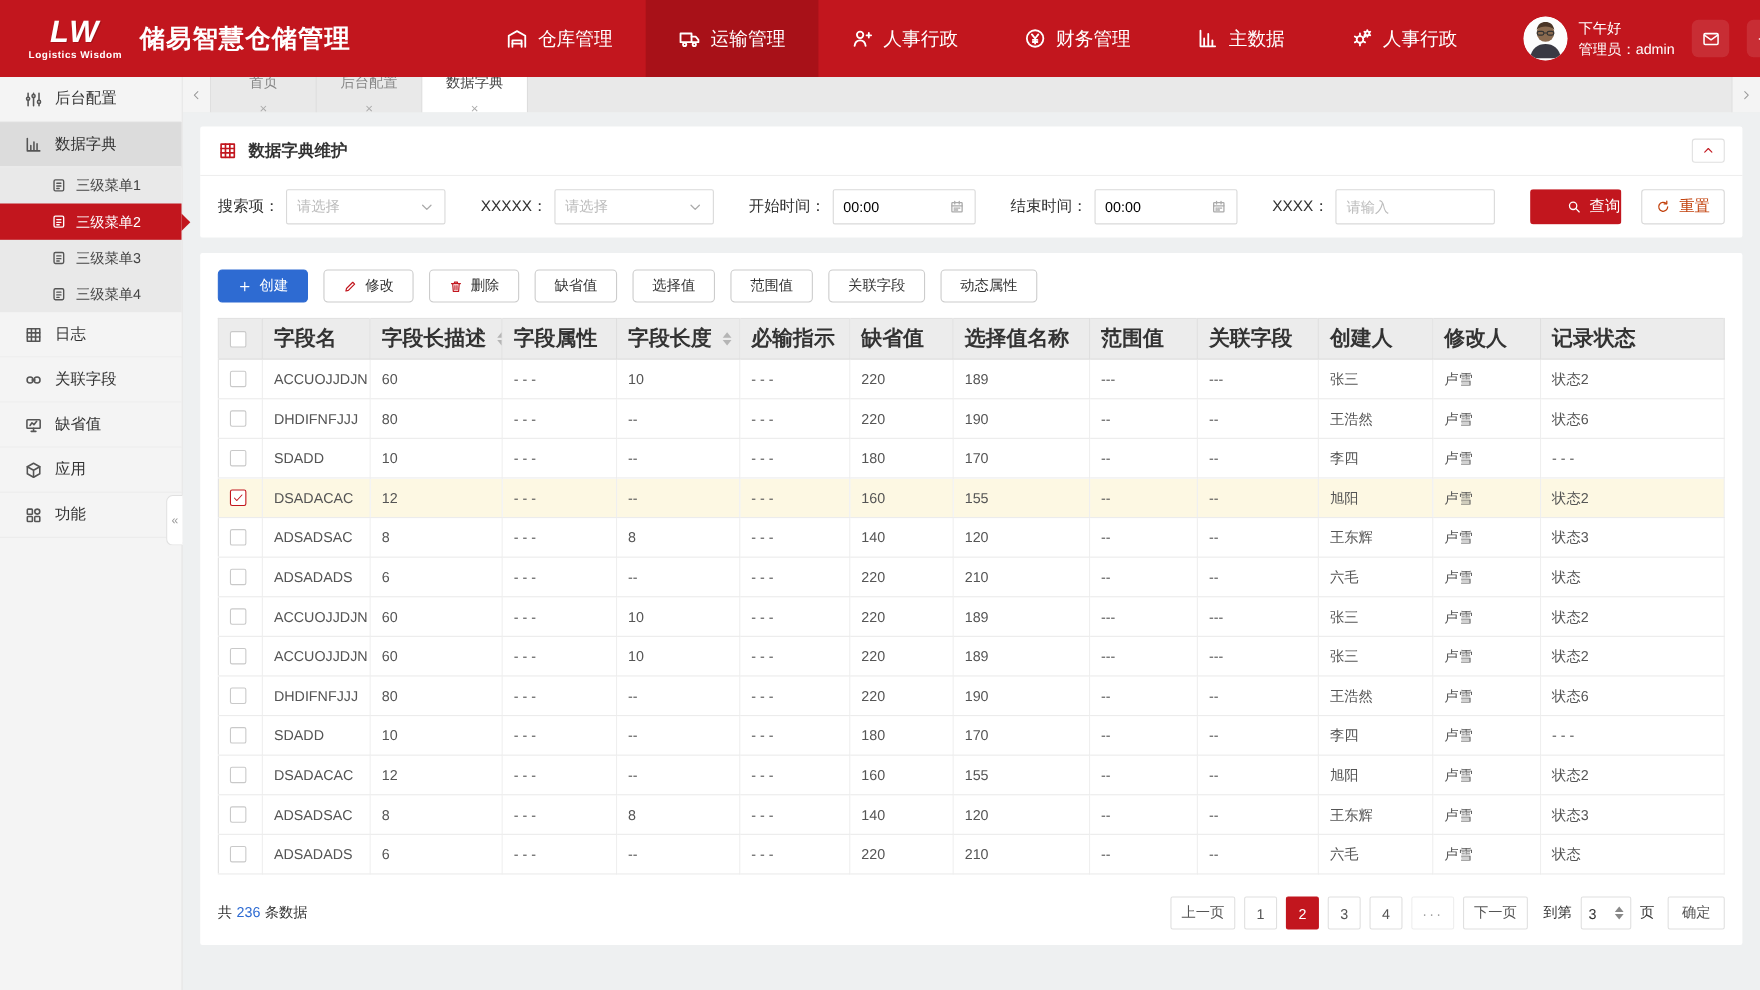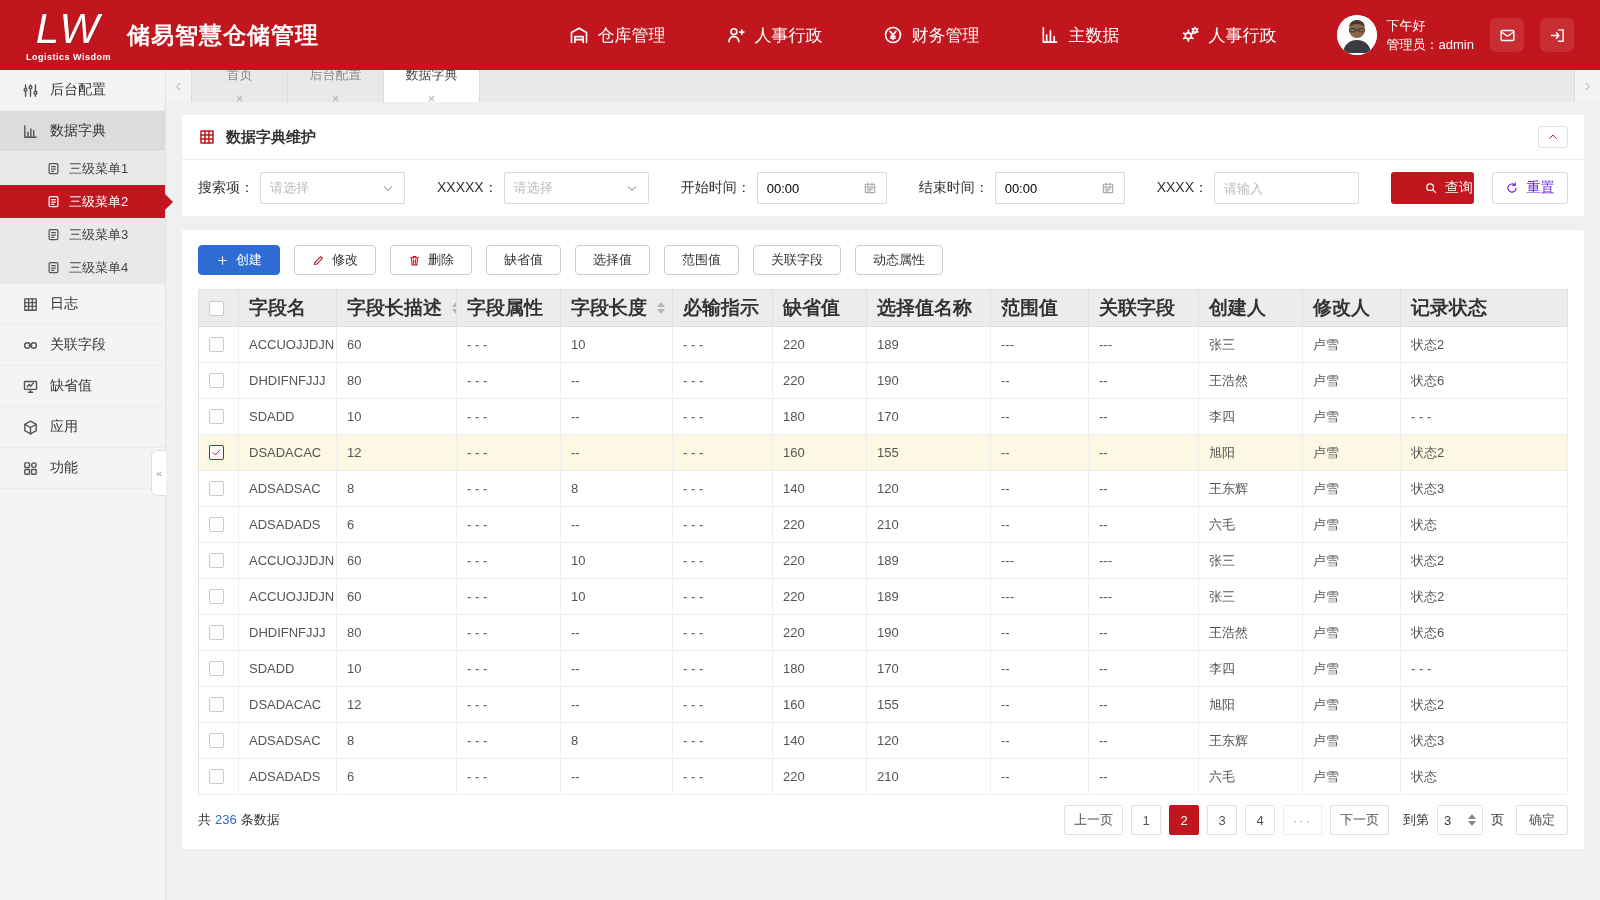--- a/index.html
+++ b/index.html
@@ -5,21 +5,21 @@
   * { margin:0; padding:0; box-sizing:border-box; }
   html,body { width:1600px; height:900px; overflow:hidden;
     font-family:"Liberation Sans","DejaVu Sans",sans-serif; background:#eef0f1; }
   svg { display:block; }
 
   
   .hdr { position:absolute; left:0; top:0; width:1600px; height:70px; background:#c2161e;
     display:flex; align-items:stretch; color:#fff; z-index:30; }
   .brand { display:flex; align-items:center; padding-left:26px; gap:16px; min-width:430px; }
   .logo { display:flex; flex-direction:column; align-items:center; line-height:1; }
-  .logo-lw { font-size:42px; font-weight:normal; font-style:italic; letter-spacing:2px;
+  .logo-lw { font-size:28px; font-weight:bold; font-style:italic; letter-spacing:2px;
     text-shadow:1px 1px 0 rgba(0,0,0,.15); }
   .logo-sub { font-size:9px; font-weight:bold; letter-spacing:.5px; margin-top:3px; }
   .app-title { font-size:23px; font-weight:bold; letter-spacing:1px; }
   .hnav { display:flex; align-items:stretch; flex:1; justify-content:flex-end; margin-right:30px; }
   .nav-item { display:flex; align-items:center; gap:9px; padding:0 30px; font-size:17px;
     cursor:pointer; white-space:nowrap; }
   .nav-item.active { background:#a81118; }
   .nav-icon { font-size:20px; width:20px; height:20px; }
   .huser { display:flex; align-items:center; gap:10px; padding-right:26px; }
   .avatar { width:40px; height:40px; border-radius:50%; overflow:hidden; background:#fff; cursor:pointer; flex:none; }
@@ -86,21 +86,21 @@
   .sel { width:145px; }
   .tinput { width:130px; }
   .txt { width:145px; }
   .txt input { border:none; outline:none; width:100%; font-size:13px; color:#333;
     font-family:inherit; background:transparent; }
   .txt input::placeholder { color:#bbb; }
   .btn { height:32px; border-radius:3px; display:inline-flex; align-items:center; justify-content:center;
     gap:7px; font-size:14px; cursor:pointer; border:1px solid transparent; }
   .btn svg { width:14px; height:14px; }
   .btn-query { background:#c2161e; color:#fff; width:83px;justify-content:flex-end; }
-  .btn-reset { background:#fff; color:#6d28d9; border-color:#d9d9d9; width:76px; margin-left:12px; }
+  .btn-reset { background:#fff; color:#c2410c; border-color:#d9d9d9; width:76px; margin-left:12px; }
 
   
   .table-card { margin-top:14px; padding:15px 16px 14px 16px; }
   .toolbar { display:flex; gap:14px; margin-bottom:14px; }
   .tbtn { height:30px; padding:0 17px; border-radius:4px; border:1px solid #ccc; background:#fff;
     color:#333; font-size:13px; display:inline-flex; align-items:center; gap:7px; cursor:pointer;
     font-family:Liberation Sans, sans-serif; }
   .tbtn svg { width:13px; height:13px; }
   .tbtn.primary { background:#2e6bd2; border-color:#2e6bd2; color:#fff; }
   .tbtn .red-ic { color:#c2161e; }
@@ -117,21 +117,21 @@
   .sort i { display:block; width:0; height:0; border-left:4px solid transparent; border-right:4px solid transparent; }
   .sort .up { border-bottom:5px solid #b5b5b5; }
   .sort .dn { border-top:5px solid #b5b5b5; }
   .cb { width:15px; height:15px; border:1px solid #c9c9c9; border-radius:2px; background:#fff;
     cursor:pointer; display:flex; align-items:center; justify-content:center; }
   .cb svg { width:11px; height:11px; display:none; }
   .cb.checked { border-color:#c2161e; }
   .cb.checked svg { display:block; color:#c2161e; }
 
   
-  .pager-row { display:flex; align-items:center; justify-content:space-between; margin-top:10px; }
+  .pager-row { display:flex; align-items:center; justify-content:space-between; margin-top:20px; }
   .total { font-size:13px; color:#333; }
   .total b { color:#2e6bd2; font-weight:normal; margin:0 4px; }
   .pager { display:flex; align-items:center; gap:8px; font-size:13px; color:#333; }
   .pg { min-width:30px; height:30px; padding:0 9px; border:1px solid #e0e0e0; background:#fff;
     display:inline-flex; align-items:center; justify-content:center; cursor:pointer; color:#555;
     border-radius:2px; }
   .pg.active { background:#c2161e; border-color:#c2161e; color:#fff; }
   .pg.dots { border-color:#eee; color:#999; letter-spacing:2px; }
   .goto-lbl { margin-left:6px; color:#333; }
   .goto-box { width:46px; height:30px; border:1px solid #e0e0e0; border-radius:2px; display:inline-flex;
@@ -158,20 +158,31 @@
     <nav class="hnav">
         <div class="nav-item">
           <span class="nav-icon">
             <svg viewBox="0 0 24 24" fill="none" stroke="currentColor" stroke-width="2" stroke-linecap="round" stroke-linejoin="round">
               <path d="M3 21V9l9-5 9 5v12"></path>
               <path d="M7 21v-7h10v7"></path>
               <path d="M7 17.5h10"></path>
             </svg>
           </span>
           <span>仓库管理</span>
+        </div>
+        <div class="nav-item active">
+          <span class="nav-icon">
+            <svg viewBox="0 0 24 24" fill="none" stroke="currentColor" stroke-width="2" stroke-linecap="round" stroke-linejoin="round">
+              <rect x="2" y="6.5" width="12" height="9.5"></rect>
+              <path d="M14 10h4.5l3 3.5V16h-7.5"></path>
+              <circle cx="6.5" cy="18.5" r="1.8"></circle>
+              <circle cx="17" cy="18.5" r="1.8"></circle>
+            </svg>
+          </span>
+          <span>运输管理</span>
         </div>
         <div class="nav-item">
           <span class="nav-icon">
             <svg viewBox="0 0 24 24" fill="none" stroke="currentColor" stroke-width="2" stroke-linecap="round" stroke-linejoin="round">
               <circle cx="9.5" cy="8" r="3.5"></circle>
               <path d="M3.5 20c.5-4 3-6 6-6s5.5 2 6 6"></path>
               <path d="M16.5 8.5h5M19 6v5"></path>
             </svg>
           </span>
           <span>人事行政</span>

